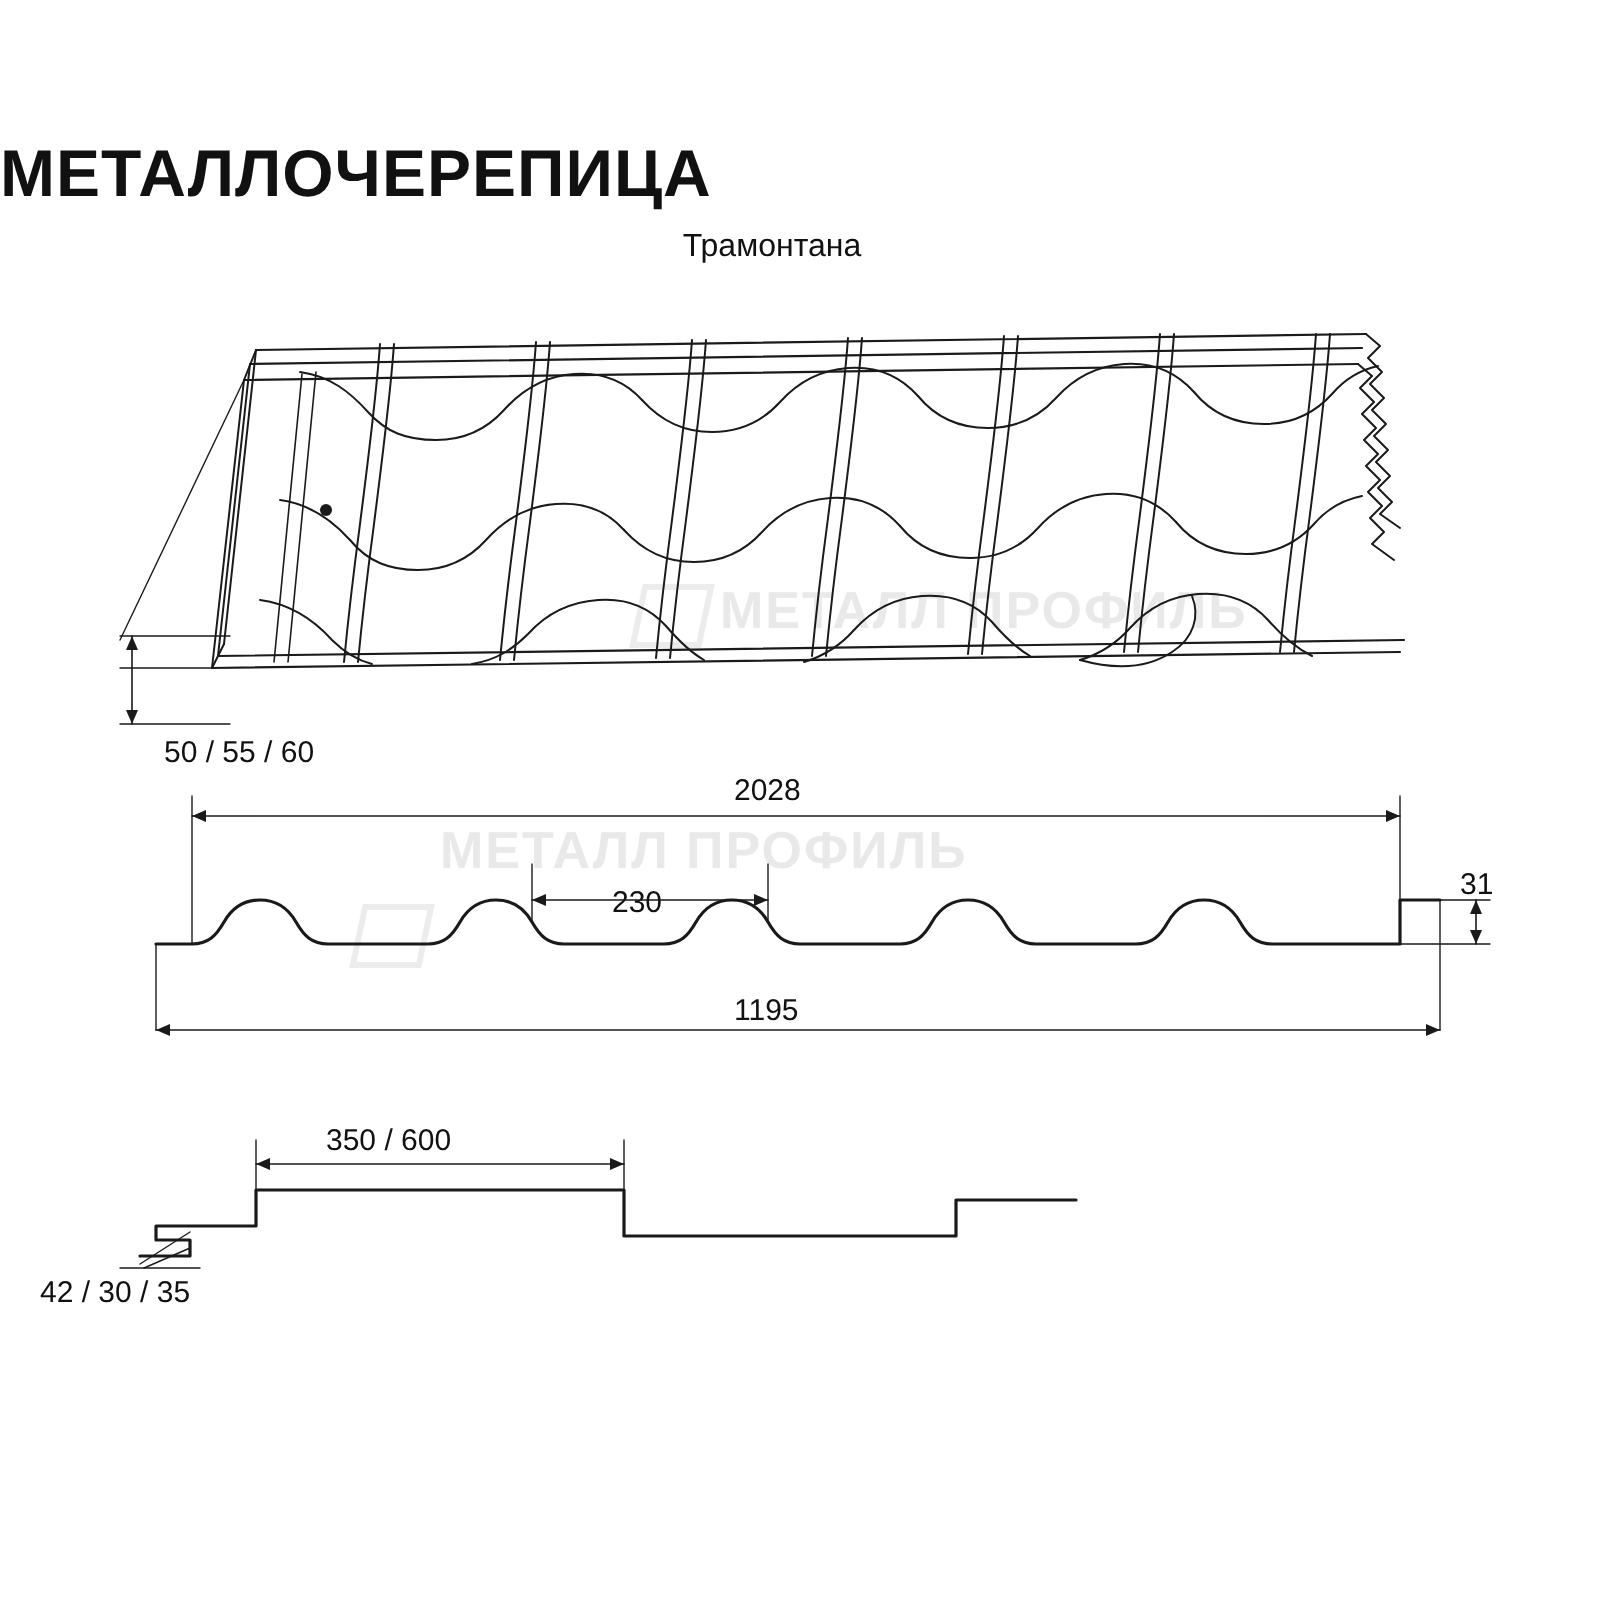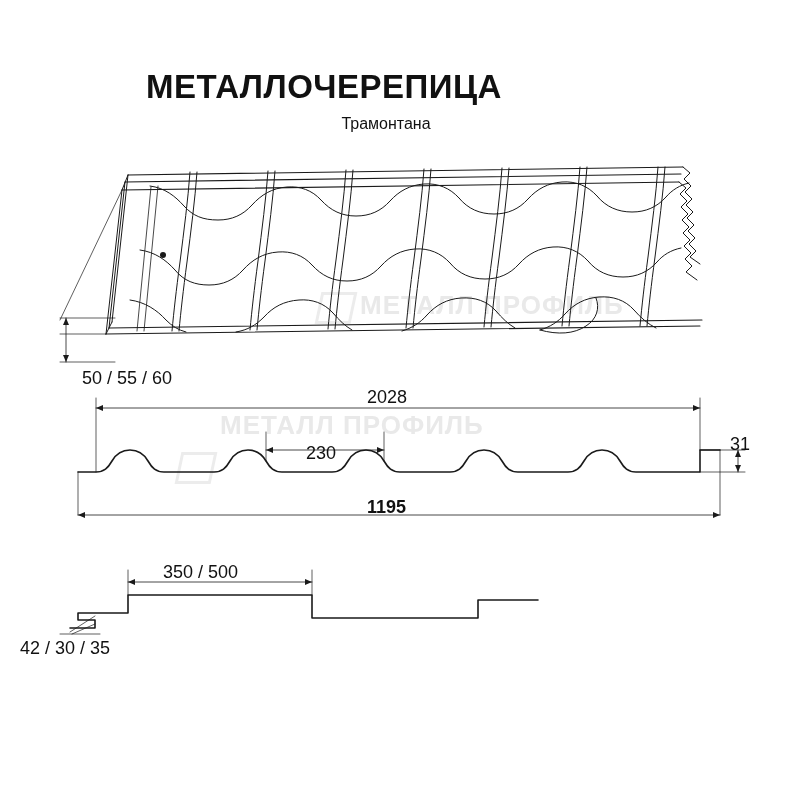--- a/index.html
+++ b/index.html
@@ -20,38 +20,37 @@
     left: 0;
     top: 0;
     width: 800px;
     height: 800px;
   }
   .title-main {
     position: absolute;
     left: 0;
     top: 68px;
     width: 648px;
-    text-align: center;
     font-size: 33px;
     font-weight: bold;
     letter-spacing: 0.5px;
     color: #111111;
   }
   .title-sub {
     position: absolute;
     left: 0;
     top: 115px;
     width: 772px;
     text-align: center;
     font-size: 16px;
     color: #111111;
   }
   .dim-label {
     position: absolute;
-    font-size: 18px;
+    font-size: 15px;
     color: #111111;
     white-space: nowrap;
   }
   .wm {
     position: absolute;
     color: #e9e9e9;
     font-size: 26px;
     font-weight: bold;
     letter-spacing: 1px;
     white-space: nowrap;
@@ -74,22 +73,22 @@
 <div class="wm-shape" style="left:178px; top:452px;"></div>
 <div class="wm" style="left:220px; top:410px;">МЕТАЛЛ ПРОФИЛЬ</div>
 
 <div class="title-main">МЕТАЛЛОЧЕРЕПИЦА</div>
 <div class="title-sub">Трамонтана</div>
 
 <div class="dim-label" style="left:82px; top:368px;">50 / 55 / 60</div>
 <div class="dim-label" style="left:367px; top:387px;">2028</div>
 <div class="dim-label" style="left:306px; top:443px;">230</div>
 <div class="dim-label" style="left:730px; top:434px;">31</div>
-<div class="dim-label" style="left:367px; top:497px;font-weight:bold;">1195</div>
-<div class="dim-label" style="left:163px; top:562px;">350 / 500</div>
+<div class="dim-label" style="left:367px; top:497px;">1195</div>
+<div class="dim-label" style="left:163px; top:562px;">350 / 600</div>
 <div class="dim-label" style="left:20px; top:638px;">42 / 30 / 35</div>
 
 <svg id="sheet" viewBox="0 0 800 800" xmlns="http://www.w3.org/2000/svg">
   <g fill="none" stroke="#1a1a1a" stroke-width="1" stroke-linecap="round" stroke-linejoin="round">
 
     <g>
 
       <path d="M128,175 L683,167" stroke-width="1.1"></path>
       <path d="M125,182 L681,174" stroke-width="1.1"></path>
       <path d="M122,190 L679,182" stroke-width="1.1"></path>

